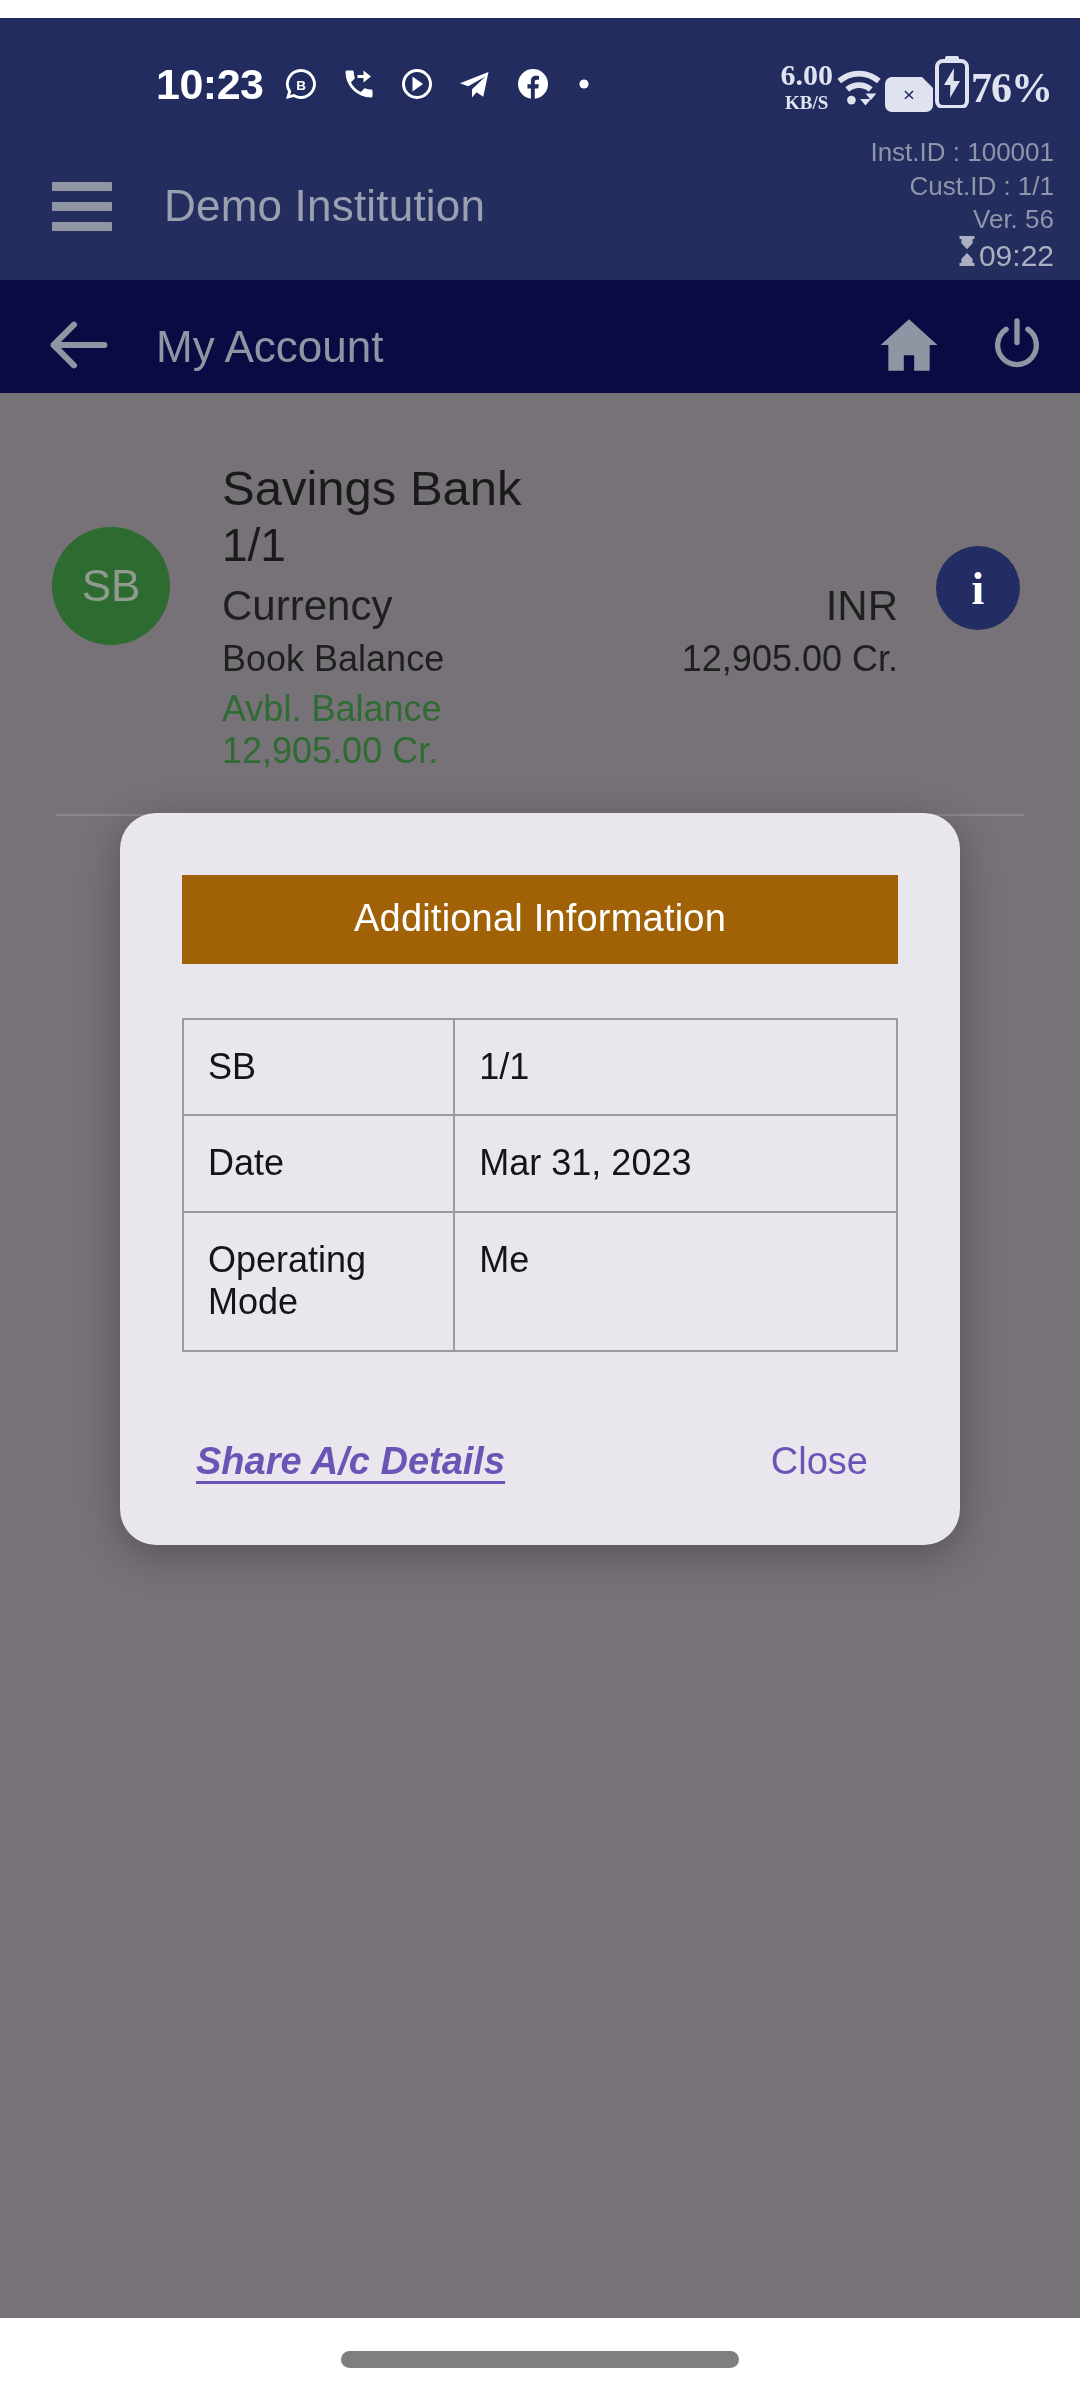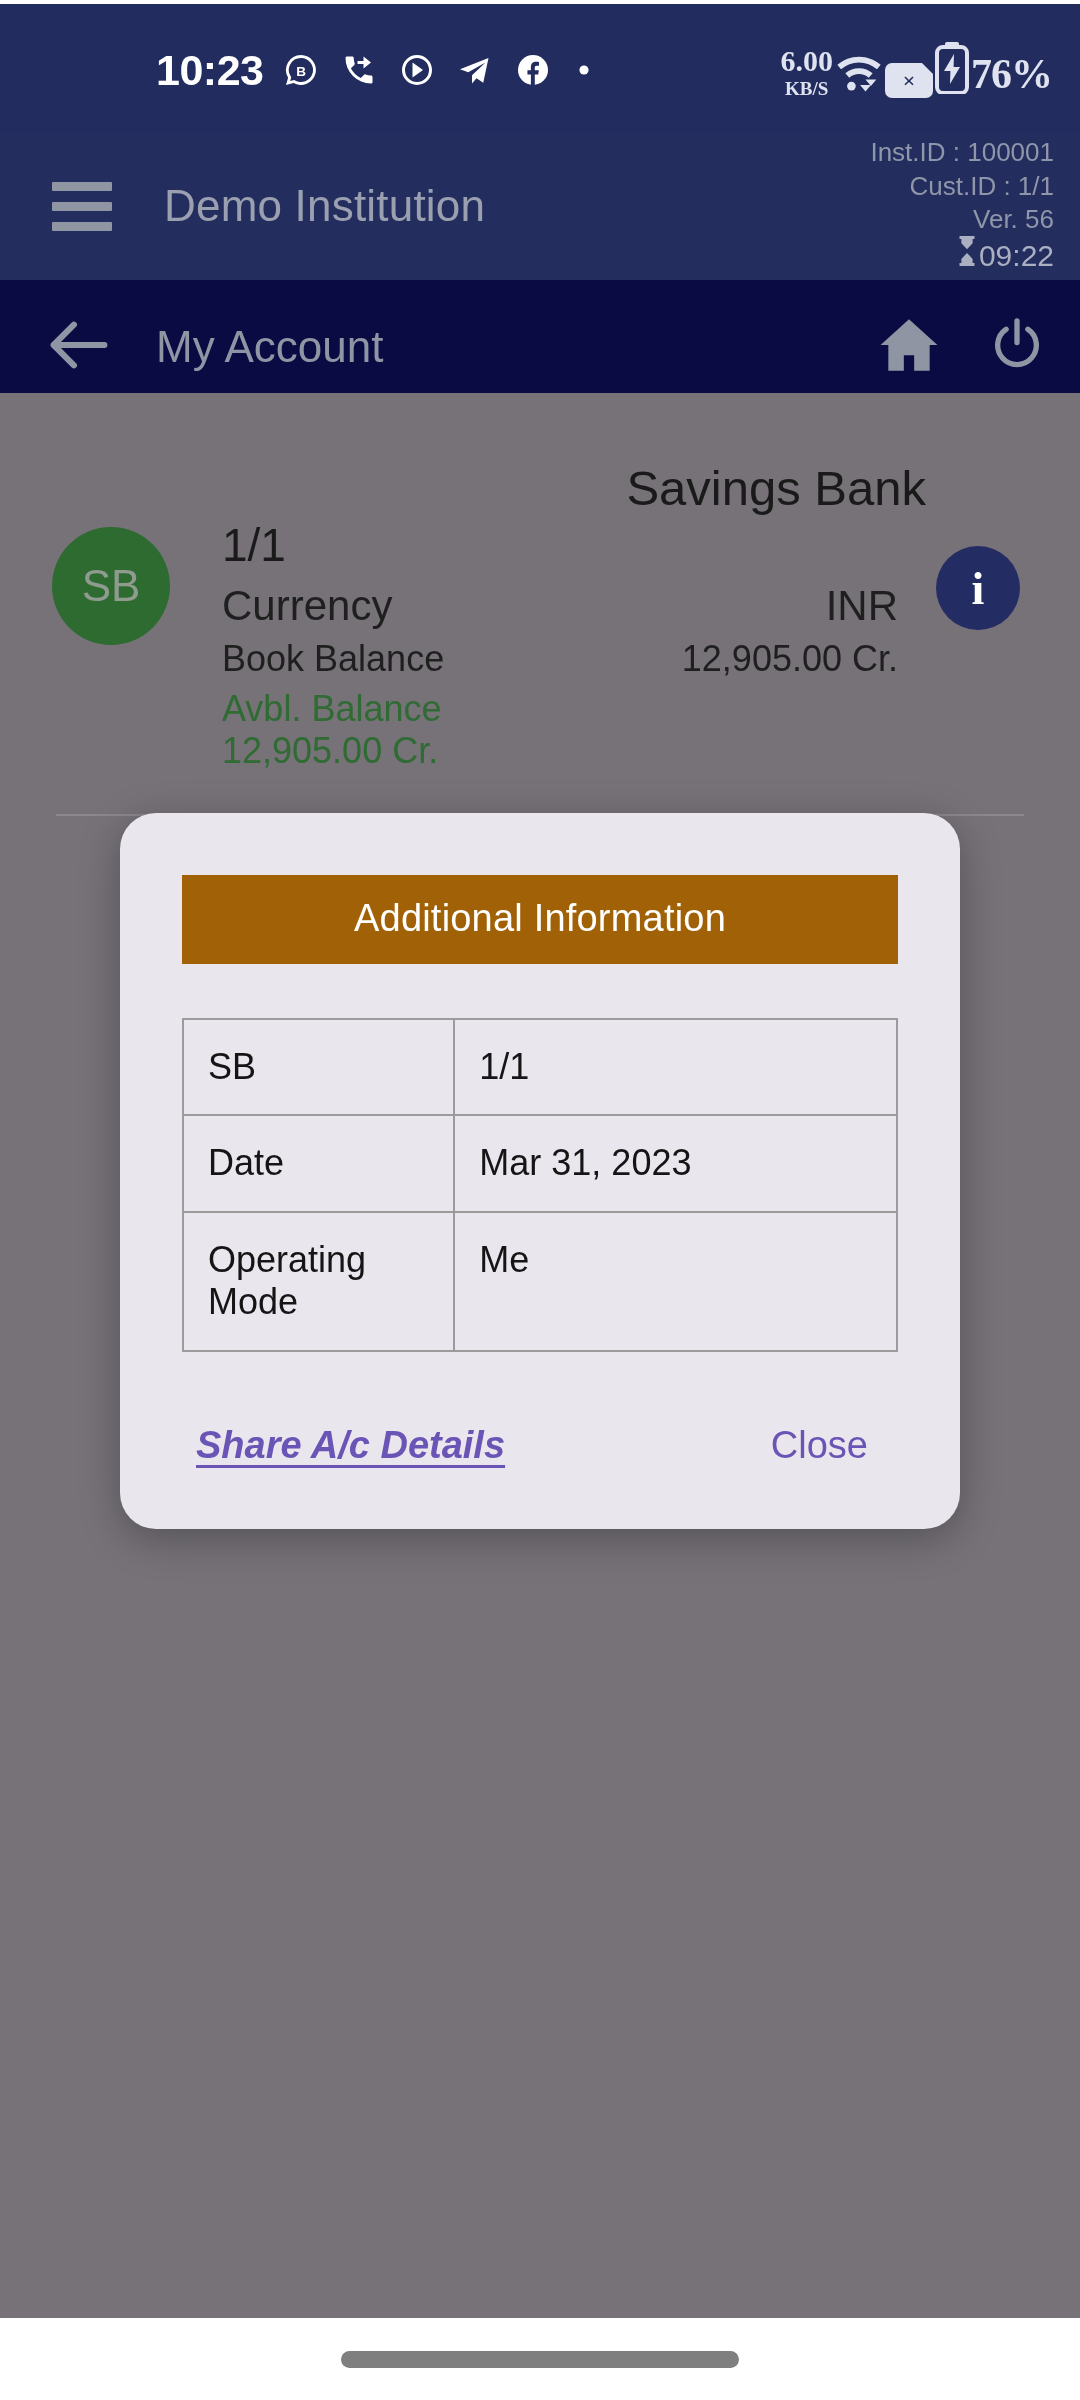--- a/index.html
+++ b/index.html
@@ -16,21 +16,21 @@
     position: relative;
     width: 1080px;
     height: 2400px;
     background: #ffffff;
     overflow: hidden;
   }
 
   
   .status-bar {
     position: absolute;
-    top: 4px; left: 0;
+    top: 18px; left: 0;
     width: 1080px;
     height: 132px;
     background: #222c5e;
     display: flex;
     align-items: center;
     padding: 0 28px;
   }
   .sb-left {
     display: flex;
     align-items: center;
@@ -195,21 +195,20 @@
   .acct-body {
     flex: 1;
     margin-left: 52px;
     margin-right: 10px;
   }
   .acct-title {
     color: #1a1a1a;
     font-size: 49px;
     font-weight: 400;
     line-height: 1.12;
-    text-align: right;
   }
   .acct-sub {
     color: #1a1a1a;
     font-size: 46px;
     font-weight: 400;
     line-height: 1.18;
     margin-top: 2px;
   }
   .acct-row {
     display: flex;
@@ -275,20 +274,21 @@
     font-size: 36px;
     color: #151515;
     vertical-align: top;
     line-height: 1.18;
   }
   .dialog-table td.key { width: 38%; }
   .dialog-actions {
     display: flex;
     align-items: flex-start;
     padding: 72px 14px 62px 14px;
+    margin-top: 16px;
   }
   .action-share {
     color: #6a54b5;
     font-size: 38px;
     font-style: italic;
     font-weight: 700;
     text-decoration: underline;
     text-underline-offset: 7px;
     cursor: pointer;
   }

